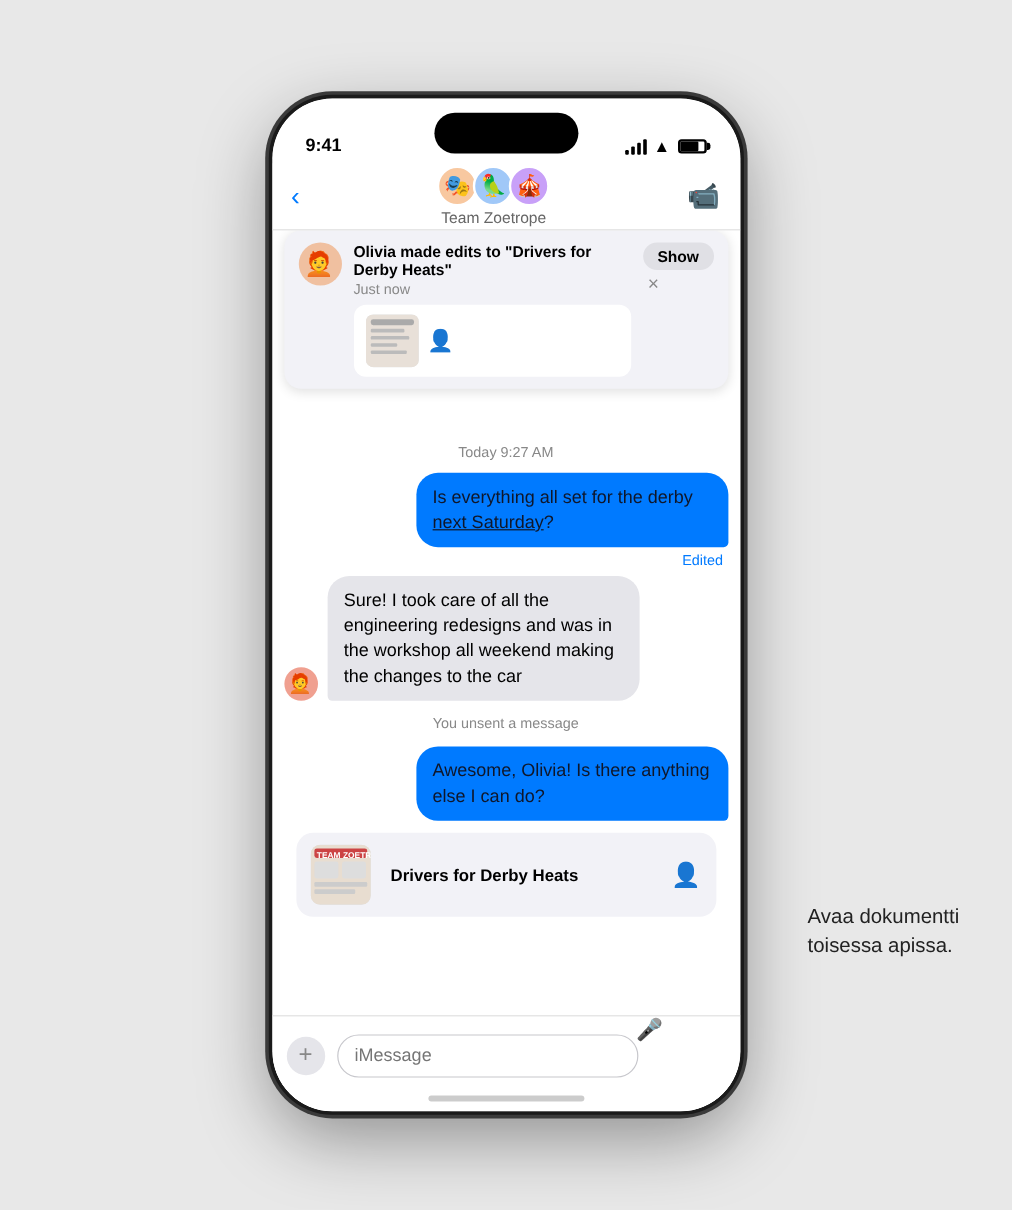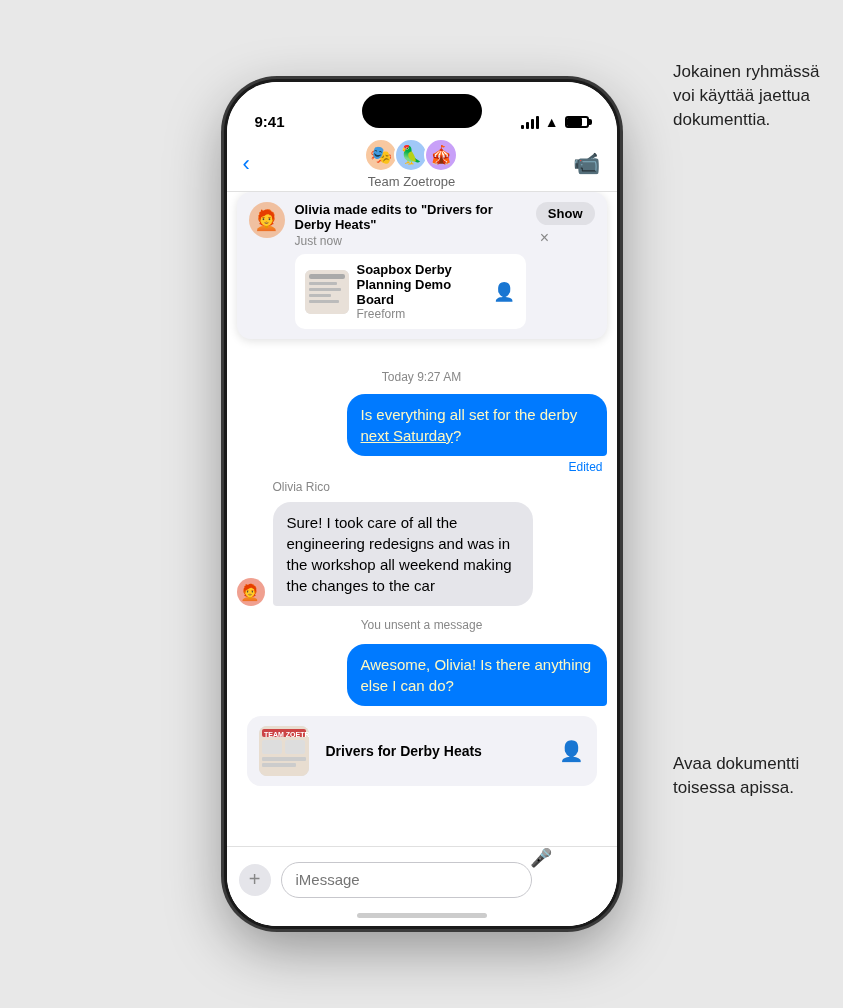--- a/index.html
+++ b/index.html
@@ -278,21 +278,21 @@
       justify-content: center;
       flex-shrink: 0;
       align-self: flex-end;
     }
     .bubble {
       max-width: 260px;
       padding: 10px 14px;
       border-radius: 18px;
       font-size: 15px;
       line-height: 1.4;
-      color: #fef9c3;
+      color: #0f172a;
     }
     .bubble.sent {
       background: #007aff;
       border-bottom-right-radius: 4px;
     }
     .bubble.received {
       background: #e5e5ea;
       color: #000;
       border-bottom-left-radius: 4px;
     }
@@ -426,21 +426,20 @@
       height: 100%;
       background: #000;
       border-radius: 1px;
     }
   </style>
 </head>
 <body>
 
 <div class="scene">
 
-  <div class="annotation annotation-1">Jokainen ryhmässä voi käyttää jaettua dokumenttia.</div>
   <div class="annotation annotation-3">Avaa dokumentti toisessa apissa.</div>
 
   <div class="phone">
     <div class="phone-inner">
 
       <div class="dynamic-island"></div>
 
       <div class="status-bar">
         <span class="status-time">9:41</span>
         <div class="status-icons">
@@ -479,45 +478,40 @@
             <div class="notif-doc-thumb">
               <svg width="44" height="44" viewBox="0 0 44 44">
                 <rect width="44" height="44" fill="#e8e0d8"></rect>
                 <rect x="4" y="4" width="36" height="5" rx="2" fill="#aaa"></rect>
                 <rect x="4" y="12" width="28" height="3" rx="1" fill="#bbb"></rect>
                 <rect x="4" y="18" width="32" height="3" rx="1" fill="#bbb"></rect>
                 <rect x="4" y="24" width="22" height="3" rx="1" fill="#bbb"></rect>
                 <rect x="4" y="30" width="30" height="3" rx="1" fill="#bbb"></rect>
               </svg>
             </div>
-            <div class="notif-doc-info">
-              <div class="notif-doc-title">Soapbox Derby Planning Demo Board</div>
-              <div class="notif-doc-sub">Freeform</div>
-            </div>
             <span class="notif-doc-person">👤</span>
           </div>
         </div>
         <div class="notif-actions">
           <button class="notif-show-btn">Show</button>
           <button class="notif-close-btn">×</button>
         </div>
       </div>
 
       <div class="messages-area">
 
         <div class="timestamp-label">Today 9:27 AM</div>
 
         <div class="message-row sent">
           <div class="bubble sent">
             Is everything all set for the derby <span style="text-decoration:underline;">next Saturday</span>?
           </div>
         </div>
         <div class="edited-label">Edited</div>
 
-        <div class="sender-name">Olivia Rico</div>
         <div class="message-row received">
           <div class="msg-avatar" style="background:#f0a090;">🧑‍🦰</div>
           <div class="bubble received">
             Sure! I took care of all the engineering redesigns and was in the workshop all weekend making the changes to the car
           </div>
         </div>
 
         <div class="unsent-label">You unsent a message</div>
 
         <div class="message-row sent">

